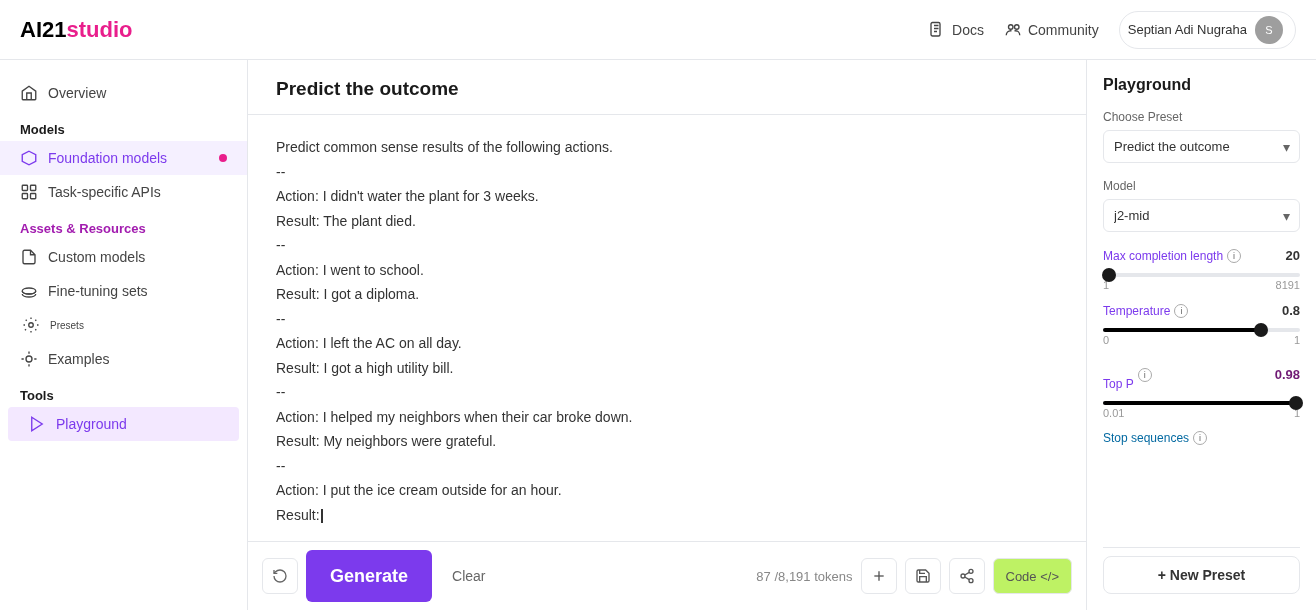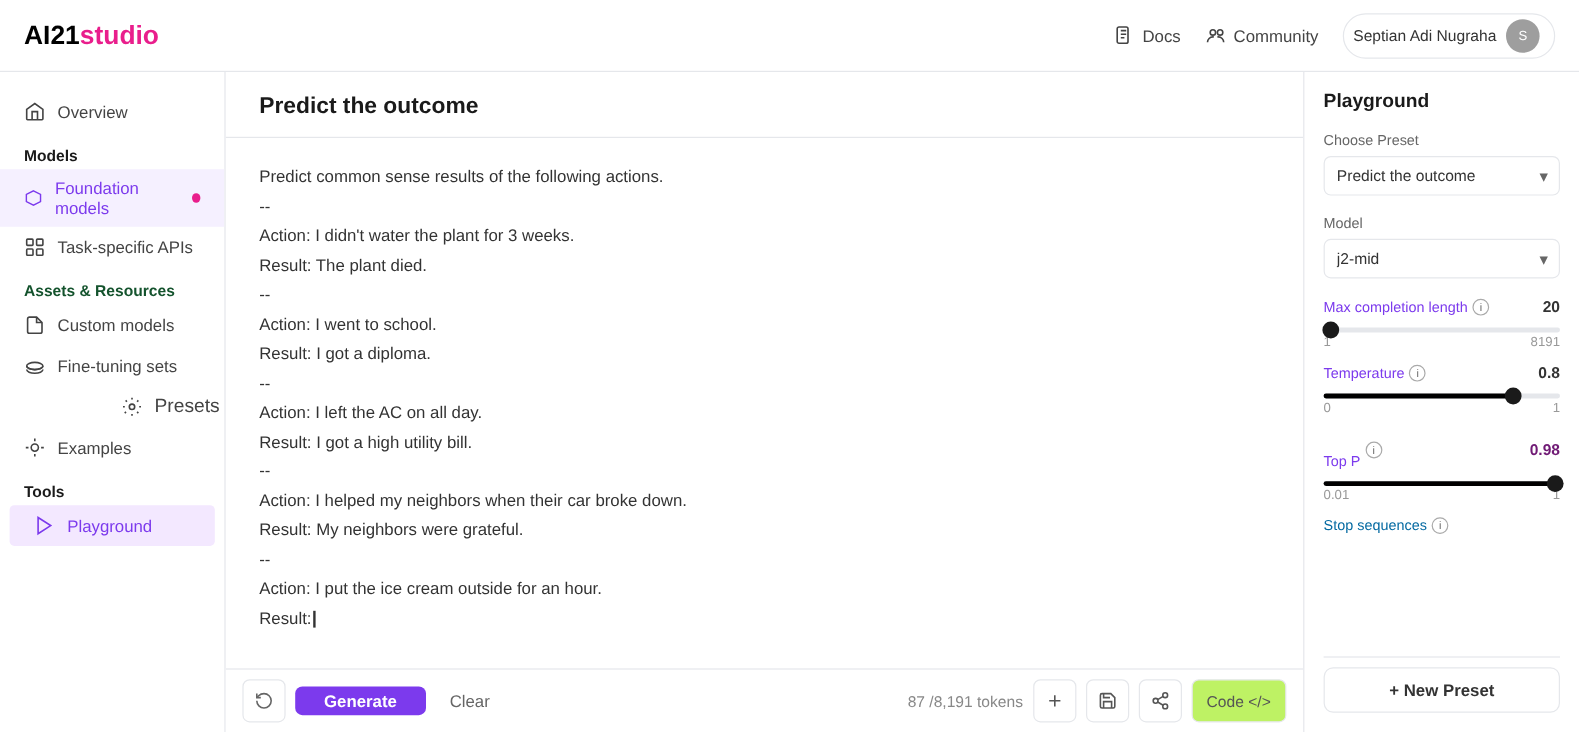--- a/index.html
+++ b/index.html
@@ -35,21 +35,21 @@
     </div>
     <div style="display:flex;align-items:center;gap:8px;border:1px solid #e5e7eb;border-radius:24px;padding:4px 12px 4px 8px;cursor:pointer;">
       <span style="font-size:13px;color:#333;">Septian Adi Nugraha</span>
       <div style="width:28px;height:28px;border-radius:50%;background:#9e9e9e;display:flex;align-items:center;justify-content:center;color:#fff;font-size:11px;">S</div>
     </div>
   </div>
 </header>
 
 <div class="main">
 
-  <aside style="width:188px;border-right:1px solid #e5e7eb;display:flex;flex-direction:column;overflow-y:auto;flex-shrink:0;padding:16px 0;">
+  <aside style="width:248px;border-right:1px solid #e5e7eb;display:flex;flex-direction:column;overflow-y:auto;flex-shrink:0;padding:16px 0;">
     <div style="display:flex;align-items:center;gap:10px;padding:8px 20px;cursor:pointer;color:#444;font-size:14px;">
       <svg width="18" height="18" viewBox="0 0 24 24" fill="none" stroke="currentColor" stroke-width="1.8">
           <path d="M3 9.5L12 3l9 6.5V20a1 1 0 01-1 1H4a1 1 0 01-1-1z"></path>
           <path d="M9 21V12h6v9"></path>
         </svg>
       <span>Overview</span>
     </div>
 
     <div style="padding:12px 20px 4px;font-size:13px;font-weight:700;color:#1a1a1a;">
       <span>Models</span>
@@ -66,42 +66,42 @@
     <div style="display:flex;align-items:center;gap:10px;padding:8px 20px;cursor:pointer;color:#444;font-size:14px;">
       <svg width="18" height="18" viewBox="0 0 24 24" fill="none" stroke="currentColor" stroke-width="1.8">
           <rect x="3" y="3" width="7" height="7" rx="1"></rect>
           <rect x="14" y="3" width="7" height="7" rx="1"></rect>
           <rect x="3" y="14" width="7" height="7" rx="1"></rect>
           <rect x="14" y="14" width="7" height="7" rx="1"></rect>
         </svg>
       <span>Task-specific APIs</span>
     </div>
 
-    <div style="padding:12px 20px 4px;font-size:13px;font-weight:700;color:#14532d;">
+    <div style="padding:12px 20px 4px;font-size:13px;font-weight:700;color:#a21caf;">
       <span>Assets &amp; Resources</span>
     </div>
 
     <div style="display:flex;align-items:center;gap:10px;padding:8px 20px;cursor:pointer;color:#444;font-size:14px;">
       <svg width="18" height="18" viewBox="0 0 24 24" fill="none" stroke="currentColor" stroke-width="1.8">
           <path d="M14 3H6a2 2 0 00-2 2v14a2 2 0 002 2h12a2 2 0 002-2V9z"></path>
           <path d="M14 3v6h6"></path>
         </svg>
       <span>Custom models</span>
     </div>
 
     <div style="display:flex;align-items:center;gap:10px;padding:8px 20px;cursor:pointer;color:#444;font-size:14px;">
       <svg width="18" height="18" viewBox="0 0 24 24" fill="none" stroke="currentColor" stroke-width="1.8">
           <ellipse cx="12" cy="12" rx="9" ry="4"></ellipse>
           <path d="M3 12c0 2.2 4 4 9 4s9-1.8 9-4"></path>
           <path d="M3 16c0 2.2 4 4 9 4s9-1.8 9-4"></path>
         </svg>
       <span>Fine-tuning sets</span>
     </div>
 
-    <div style="display:flex;align-items:center;gap:10px;padding:8px 4px;cursor:pointer;color:#444;font-size:16px;justify-content:flex-end;">
+    <div style="display:flex;align-items:center;gap:10px;padding:8px 22px;cursor:pointer;color:#444;font-size:10px;">
       <svg width="18" height="18" viewBox="0 0 24 24" fill="none" stroke="currentColor" stroke-width="1.8">
           <circle cx="12" cy="12" r="3"></circle>
           <path d="M19.07 4.93l-1.41 1.41M5.34 17.66l-1.41 1.41M4.93 4.93l1.41 1.41M17.66 17.66l1.41 1.41M12 2v2M12 20v2M2 12h2M20 12h2"></path>
         </svg>
       <span>Presets</span>
     </div>
 
     <div style="display:flex;align-items:center;gap:10px;padding:8px 20px;cursor:pointer;color:#444;font-size:14px;">
       <svg width="18" height="18" viewBox="0 0 24 24" fill="none" stroke="currentColor" stroke-width="1.8">
           <circle cx="12" cy="12" r="4"></circle>
@@ -144,21 +144,21 @@
         <p>Action: I put the ice cream outside for an hour.</p>
         <p>Result:<span style="display:inline-block;width:2px;height:14px;background:#333;vertical-align:middle;margin-left:1px;animation:blink 1s infinite;"></span></p>
       </div>
     <div style="display:flex;align-items:center;gap:8px;padding:8px 14px;border-top:1px solid #e5e7eb;background:#fff;flex-shrink:0;">
       <div style="display:flex;align-items:center;justify-content:center;width:36px;height:36px;border:1px solid #e5e7eb;border-radius:6px;background:#fff;cursor:pointer;color:#666;">
         <svg width="16" height="16" viewBox="0 0 24 24" fill="none" stroke="currentColor" stroke-width="2">
             <path d="M3 12a9 9 0 1 0 9-9 9.75 9.75 0 0 0-6.74 2.74L3 8"></path>
             <path d="M3 3v5h5"></path>
           </svg>
       </div>
-      <button style="background:#7c3aed;color:#fff;border:none;padding:0 24px;height:24px;border-radius:6px;font-size:14px;font-weight:600;cursor:pointer;">
+      <button style="background:#7c3aed;color:#fff;border:none;padding:0 24px;height:52px;border-radius:6px;font-size:18px;font-weight:600;cursor:pointer;">
         <span>Generate</span>
       </button>
       <button style="background:#fff;color:#666;border:none;padding:0 12px;height:36px;font-size:14px;cursor:pointer;">
         <span>Clear</span>
       </button>
       <span style="color:#888;font-size:13px;margin-left:auto;">87 /8,191 tokens</span>
       <div style="display:flex;align-items:center;justify-content:center;width:36px;height:36px;border:1px solid #e5e7eb;border-radius:6px;background:#fff;cursor:pointer;color:#555;">
         <svg width="16" height="16" viewBox="0 0 24 24" fill="none" stroke="currentColor" stroke-width="2">
             <line x1="12" y1="5" x2="12" y2="19"></line>
             <line x1="5" y1="12" x2="19" y2="12"></line>

